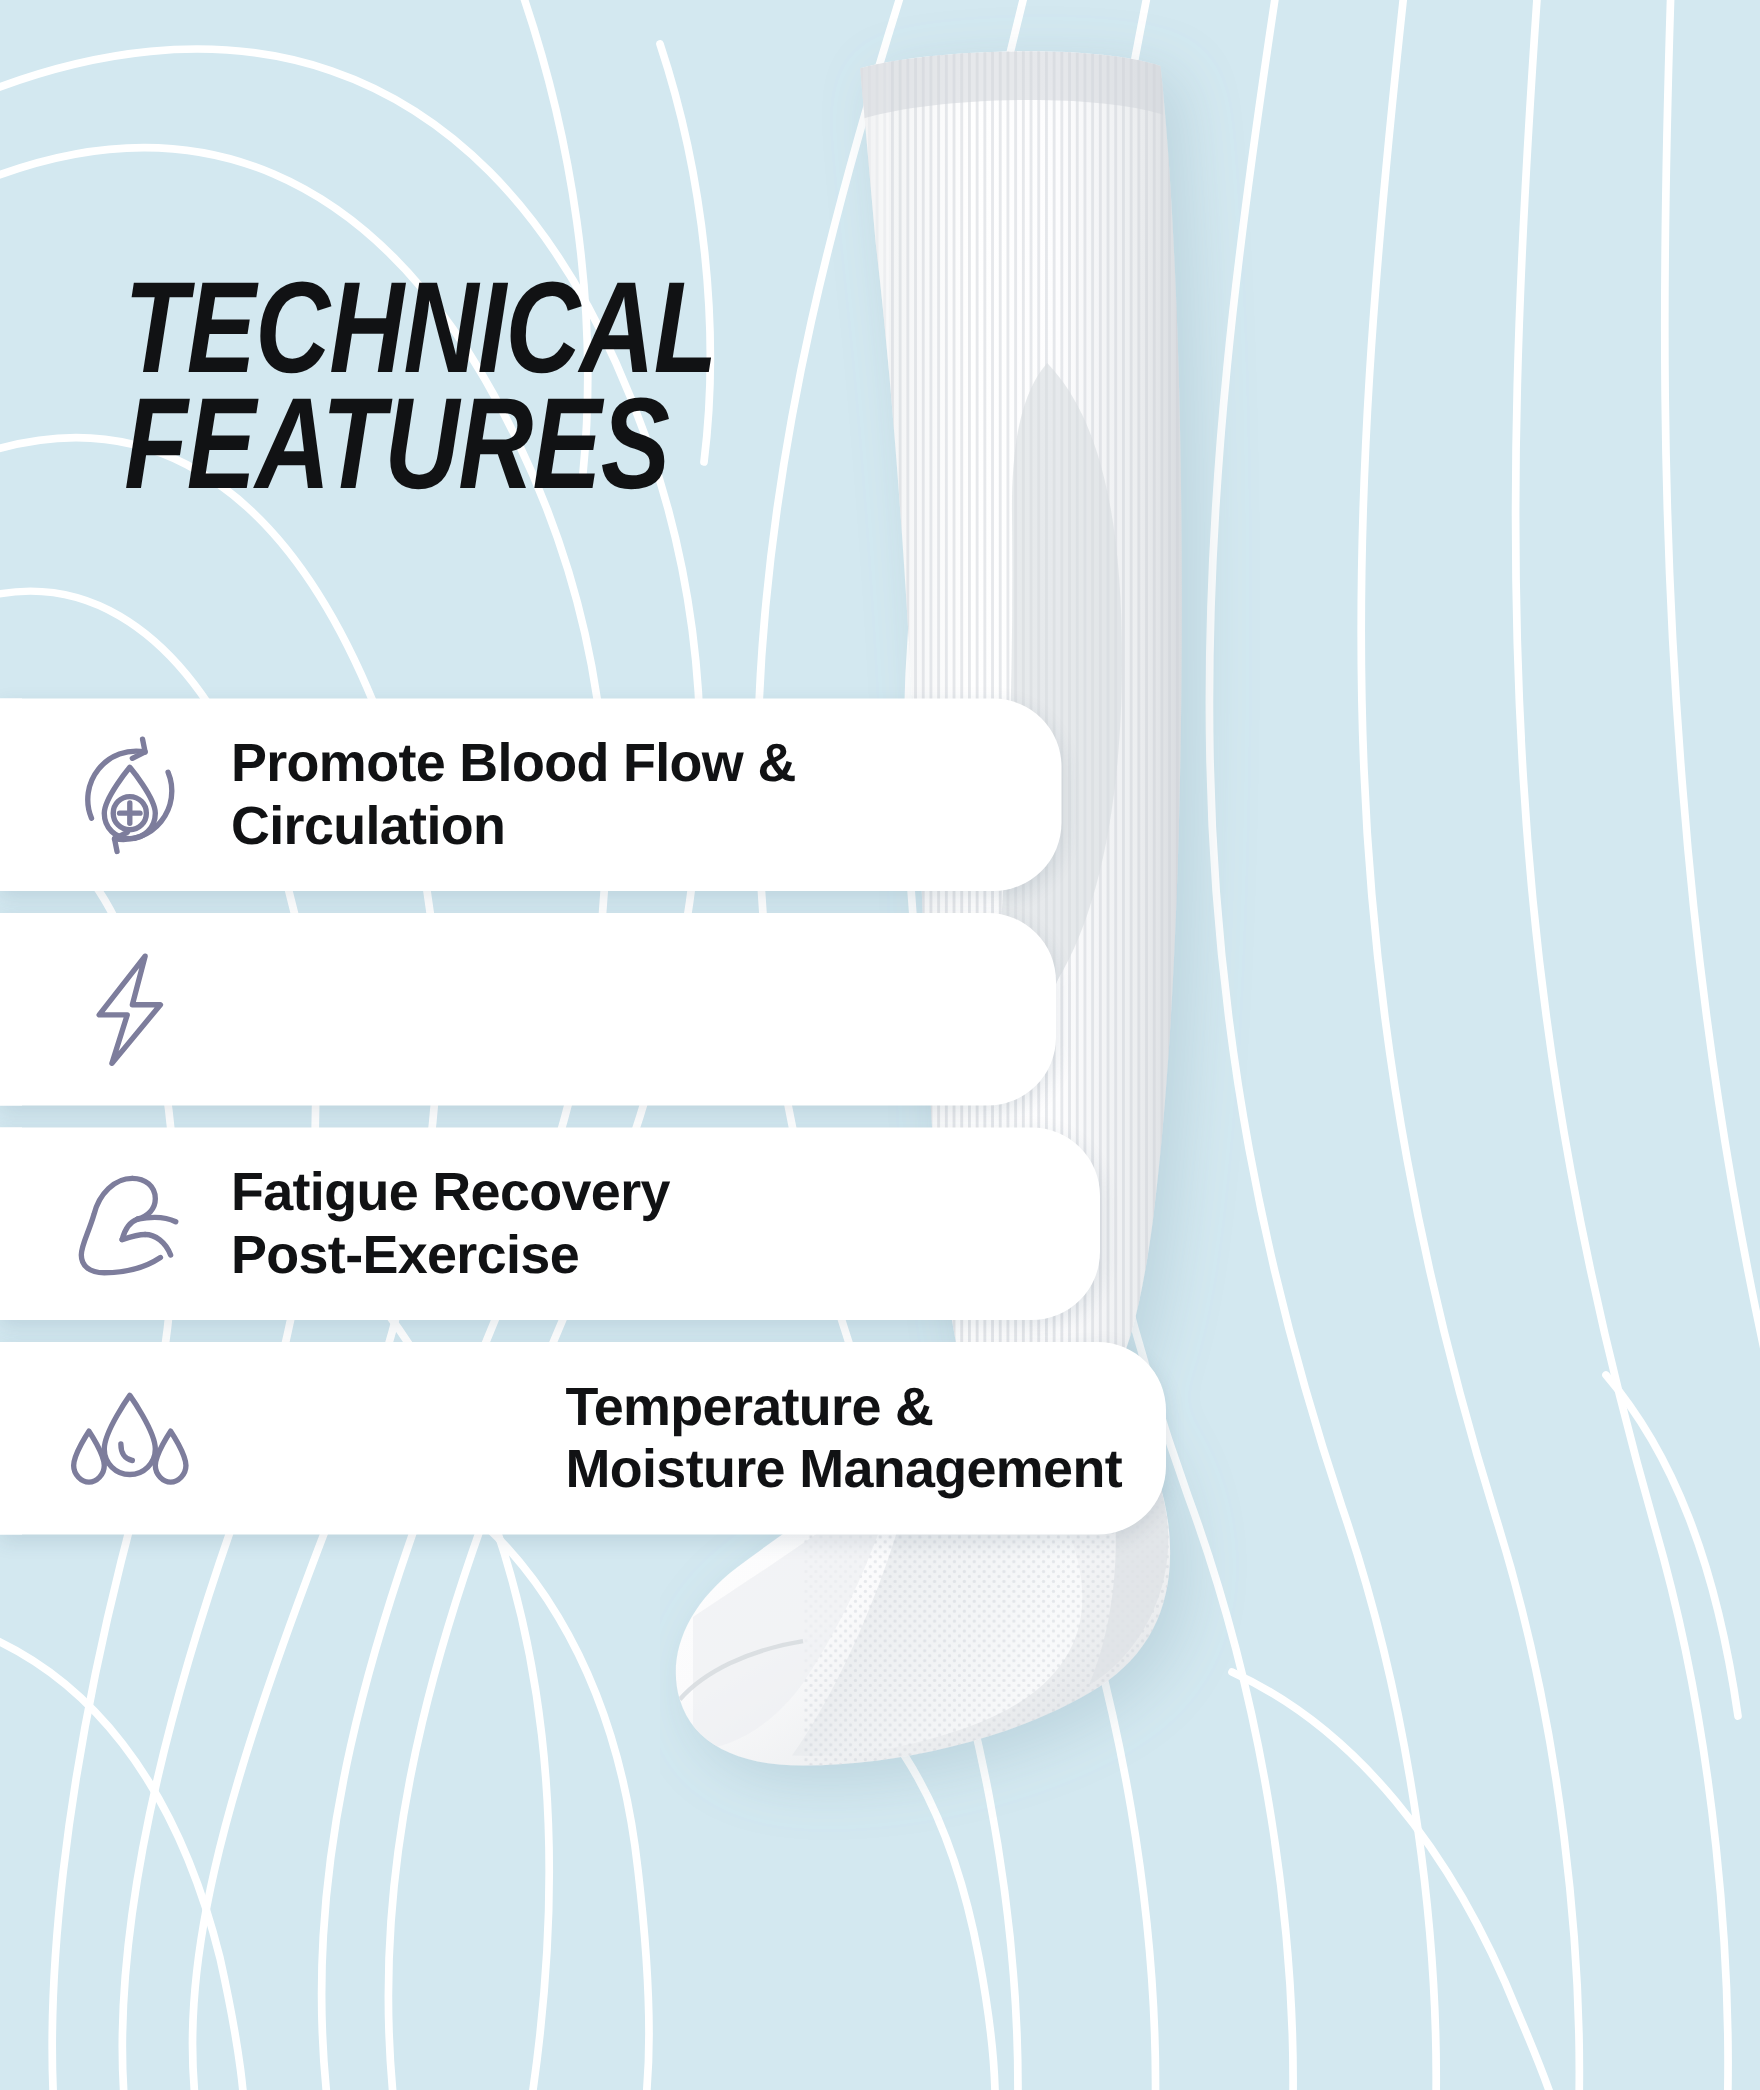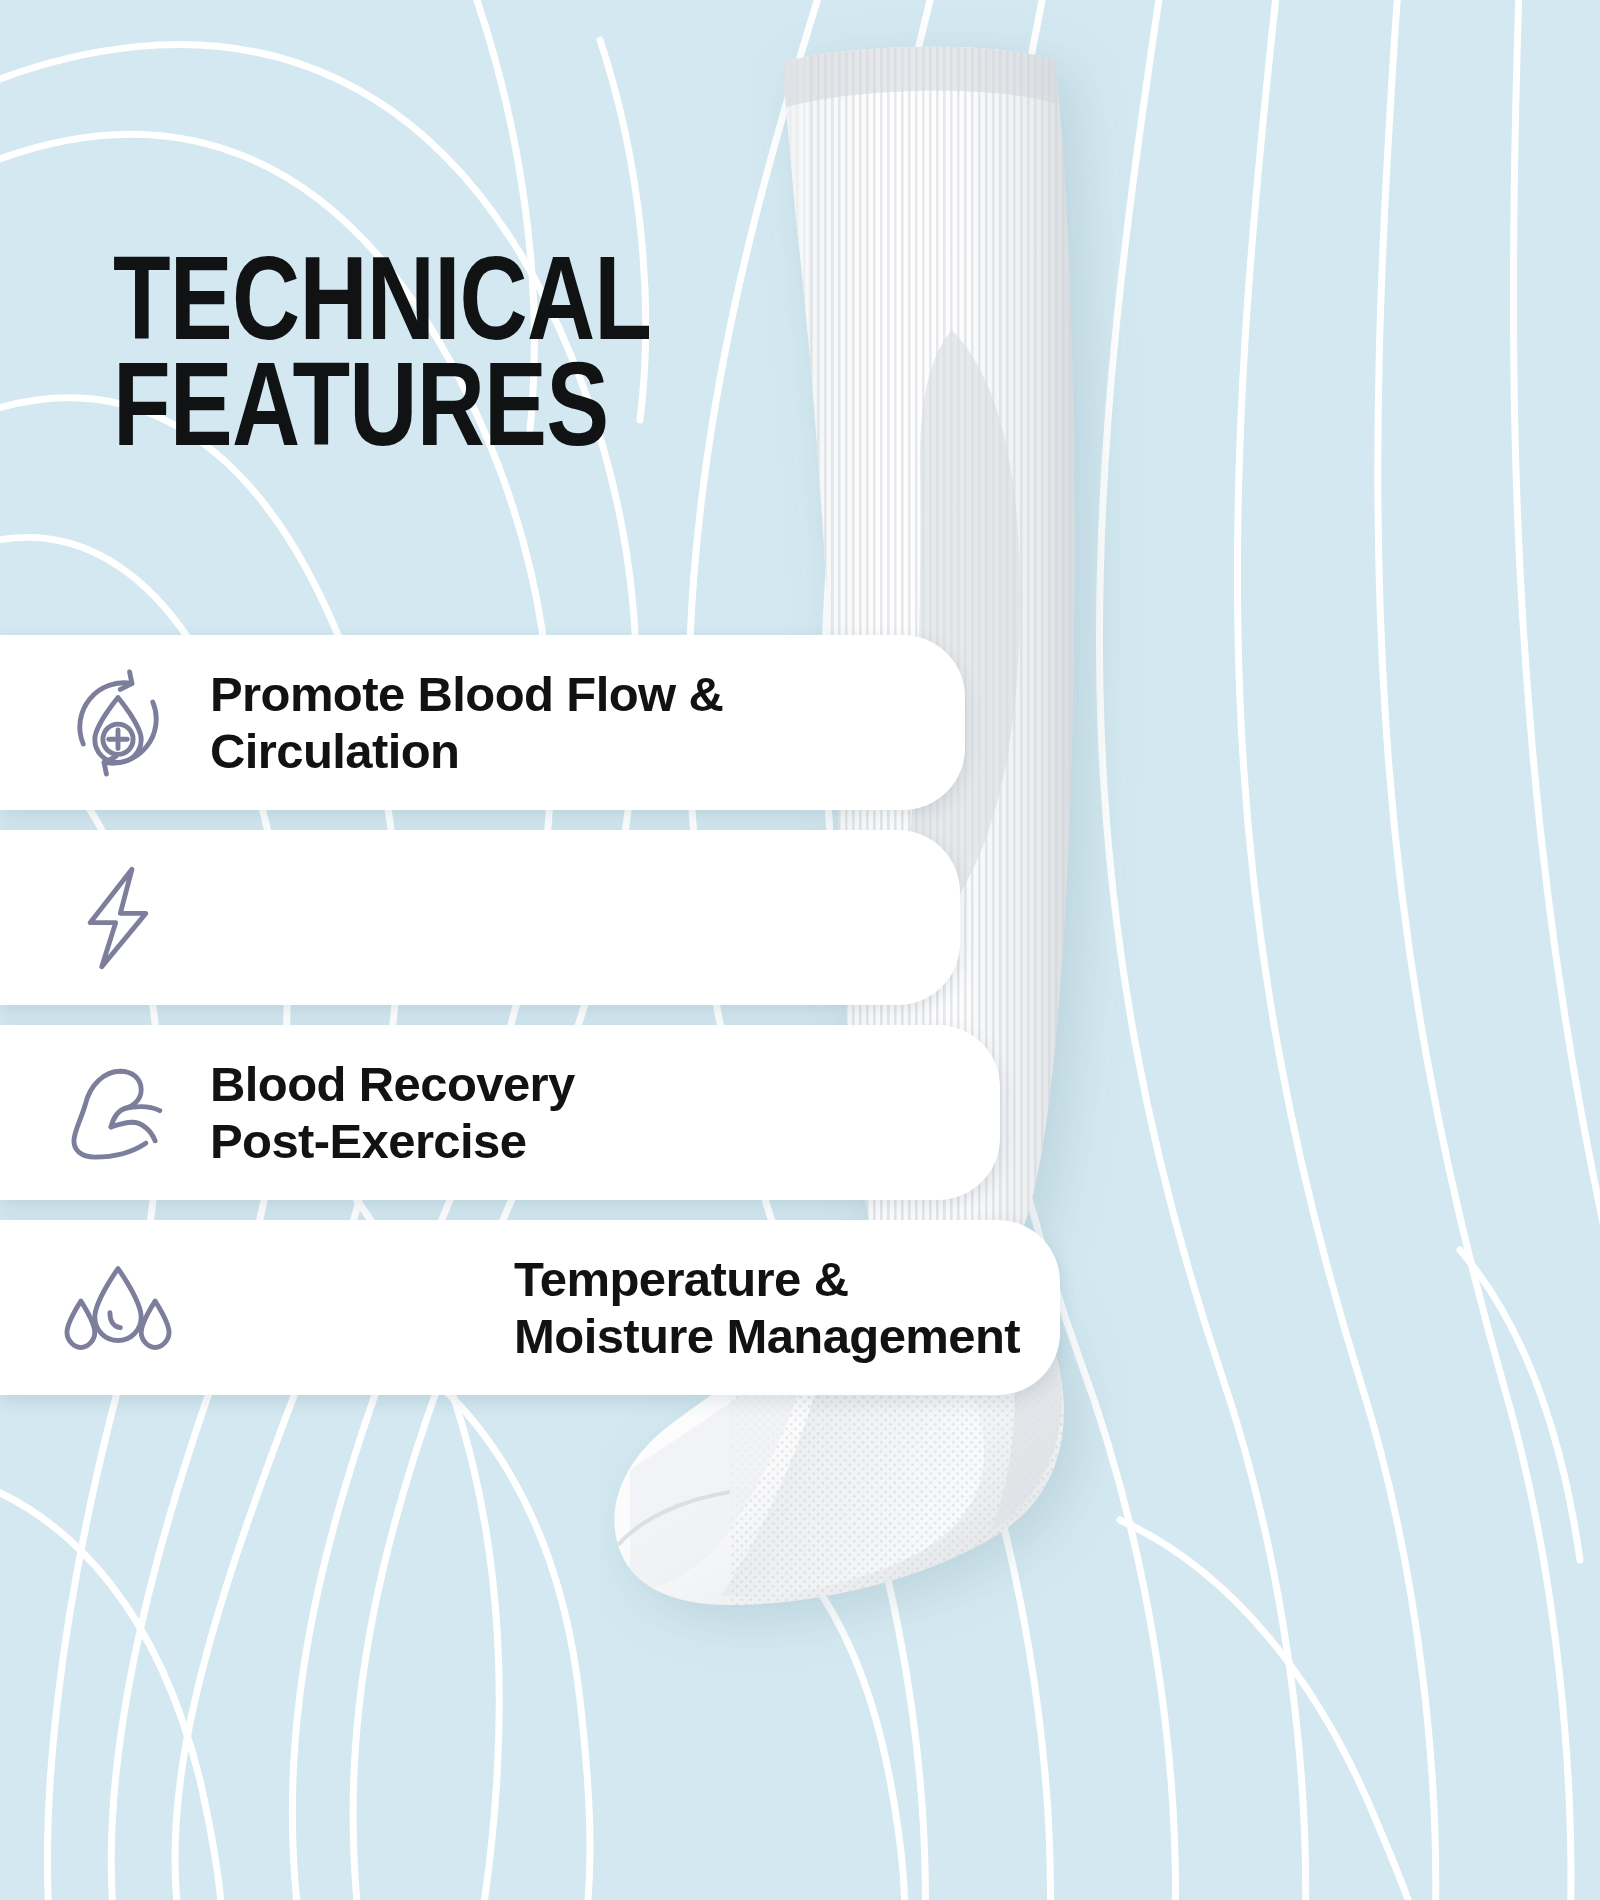--- a/index.html
+++ b/index.html
@@ -35,20 +35,21 @@
     z-index:1;
     pointer-events:none;
   }
 
   
   #headline {
     position:absolute;
     left:113px;
     top:245px;
     z-index:3;
+    font-style:italic;
   }
   #headline .hl-line {
     display:block;
     font-family:"Liberation Sans Narrow","Liberation Sans", sans-serif;
     font-weight:bold;
     font-size:118px;
     line-height:0.90;
     letter-spacing:-1px;
     color:#111214;
     transform:scaleX(0.80);
@@ -264,21 +265,21 @@
       <svg viewBox="0 0 100 100" fill="none" stroke="#7d7d9c" stroke-width="4.2" stroke-linecap="round" stroke-linejoin="round">
         <path d="M52,14 C38,14 26,26 22,42 C18,56 12,66 12,74
                  C12,82 18,88 30,88 C46,88 62,84 74,76"></path>
         <path d="M52,14 C62,14 70,20 70,30 C70,38 64,44 56,46"></path>
         <path d="M56,46 C66,44 78,44 86,48"></path>
         <path d="M56,46 C50,48 46,54 44,62"></path>
         <path d="M62,58 C70,58 78,64 82,74"></path>
         <path d="M44,62 C50,60 57,58 62,58"></path>
       </svg>
     </span>
-    <span class="feature-label">Blood Recovery
+    <span class="feature-label">Fatigue Recovery
 Post-Exercise</span>
   </div>
 
   <div class="feature-card c4">
     <span class="feature-icon">
       <svg viewBox="0 0 100 100" fill="none" stroke="#7d7d9c" stroke-width="4.2" stroke-linecap="round" stroke-linejoin="round">
         <path d="M50,16 C50,16 70,44 70,58 C70,69 61,78 50,78 C39,78 30,69 30,58 C30,44 50,16 50,16 Z"></path>
         <path d="M43,54 C43,61 46,66 52,67"></path>
         <path d="M18,44 C18,44 30,62 30,71 C30,78 24,84 18,84 C12,84 6,78 6,71 C6,62 18,44 18,44 Z"></path>
         <path d="M82,44 C82,44 94,62 94,71 C94,78 88,84 82,84 C76,84 70,78 70,71 C70,62 82,44 82,44 Z"></path>

